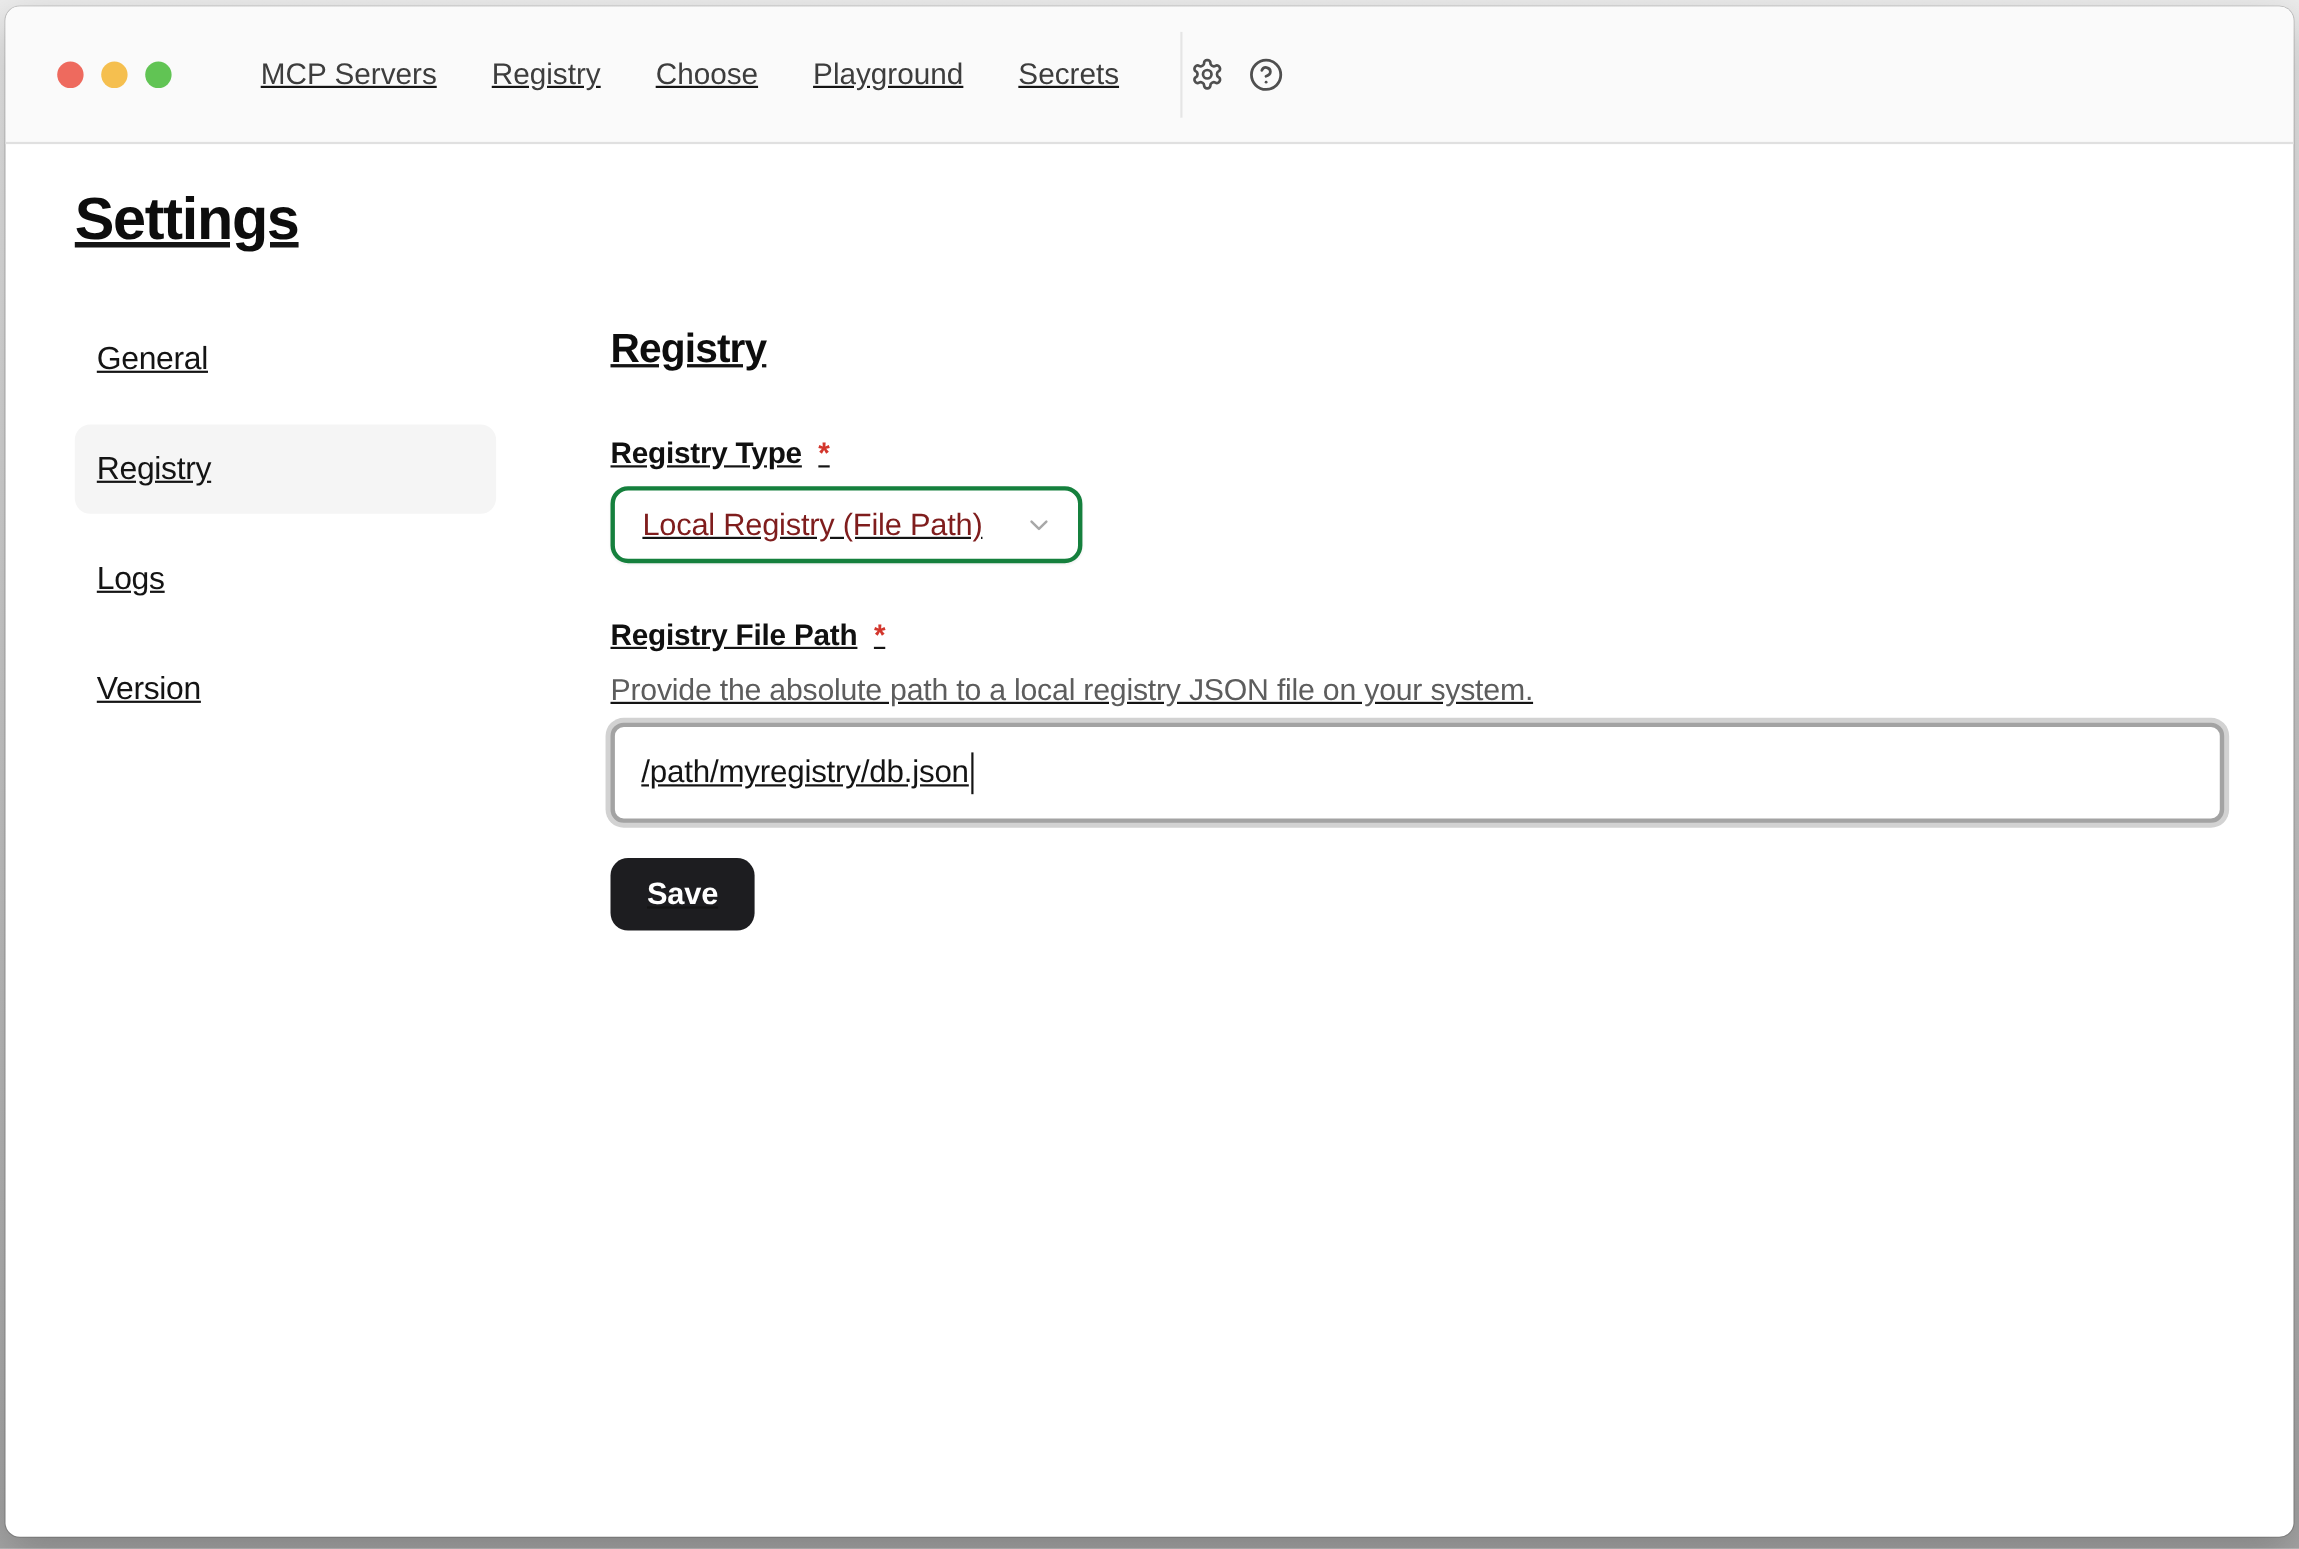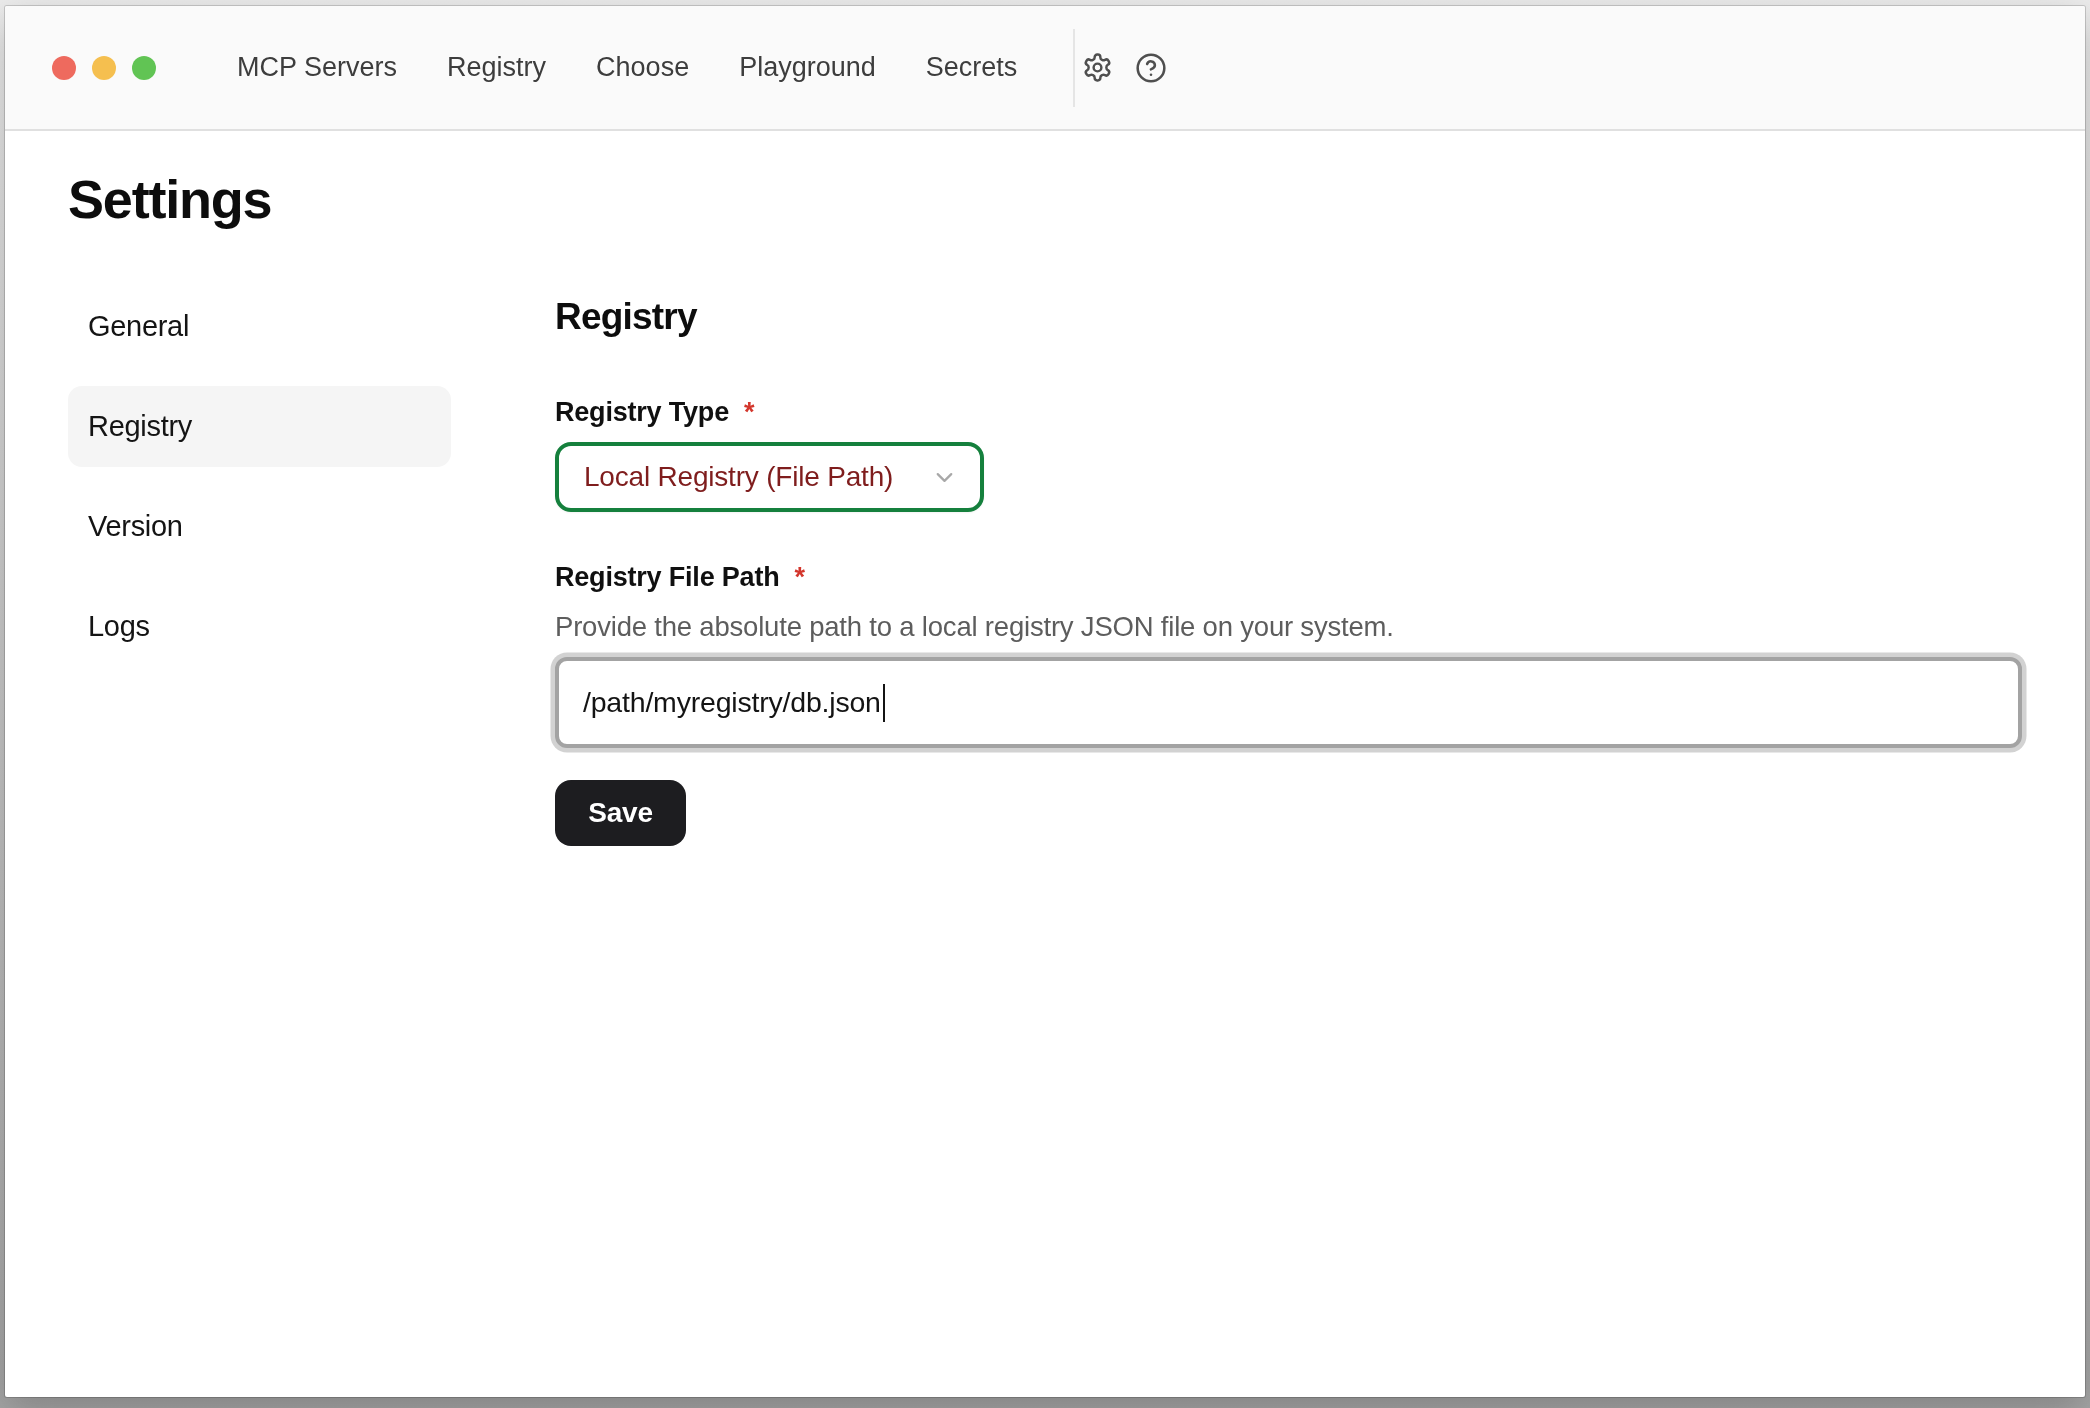--- a/index.html
+++ b/index.html
@@ -6,22 +6,23 @@
   html,body { width:2090px; height:1408px; }
   body {
     font-family:"Liberation Sans","DejaVu Sans",sans-serif;
     background:linear-gradient(#ececec, #a6a6a6);
     position:relative;
     overflow:hidden;
     color:#141414;
   }
   .window {
     position:absolute; left:5px; top:6px; width:2080px; height:1391px;
-    background:#ffffff; border-radius:2px; overflow:hidden;
+    background:#ffffff; border-radius:13px; overflow:hidden;
     box-shadow:0 0 0 1px rgba(0,0,0,.16), 0 14px 40px rgba(0,0,0,.22);
+    text-decoration:underline;
   }
   
   .topbar {
     height:125px; background:#fafafa; border-bottom:2px solid #e0e0e0;
     display:flex; align-items:center;
   }
   .traffic { display:flex; align-items:center; gap:16px; margin-left:47px; }
   .tl { width:24px; height:24px; border-radius:50%; display:inline-block; }
   .tl.red    { background:#ee6a5e; }
   .tl.yellow { background:#f5bf4f; }
@@ -120,22 +121,22 @@
     </div>
   </div>
 
   <h1 class="page-title">Settings</h1>
 
   <div class="layout">
 
     <aside class="sidebar">
       <div class="side-item">General</div>
       <div class="side-item active">Registry</div>
+      <div class="side-item">Logs</div>
       <div class="side-item">Version</div>
-      <div class="side-item">Logs</div>
     </aside>
 
     <section class="main">
       <h2 class="section-heading">Registry</h2>
 
       <div class="field-label">
         <span>Registry Type</span>
         <span class="req">*</span>
       </div>
 

